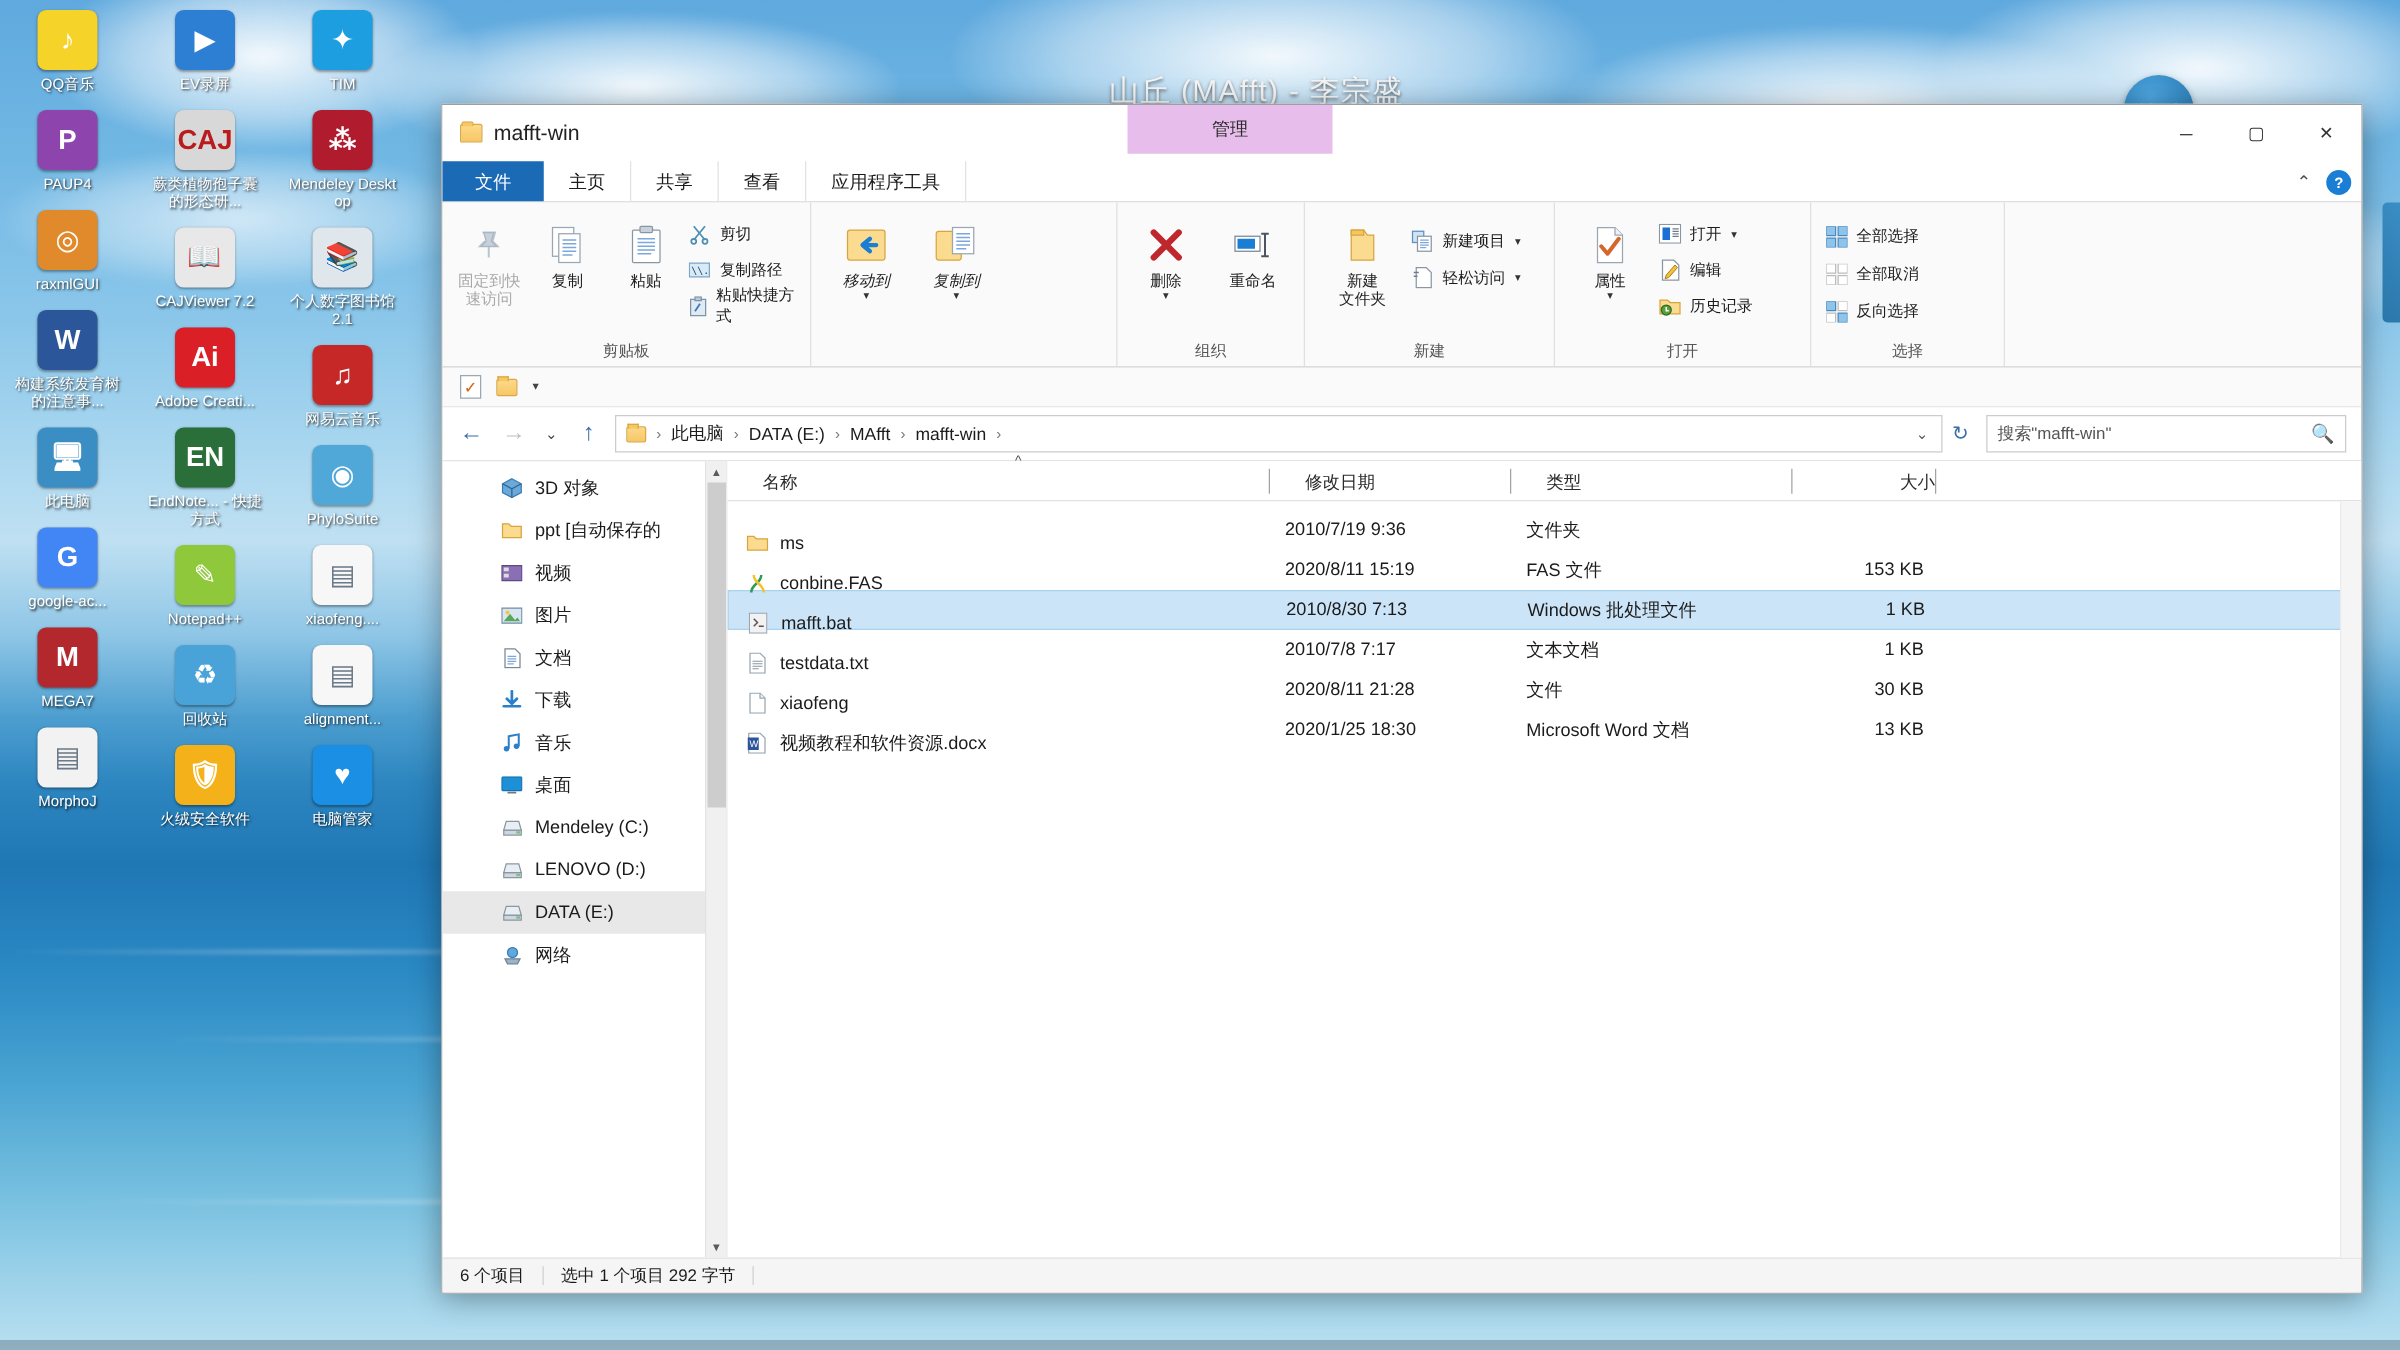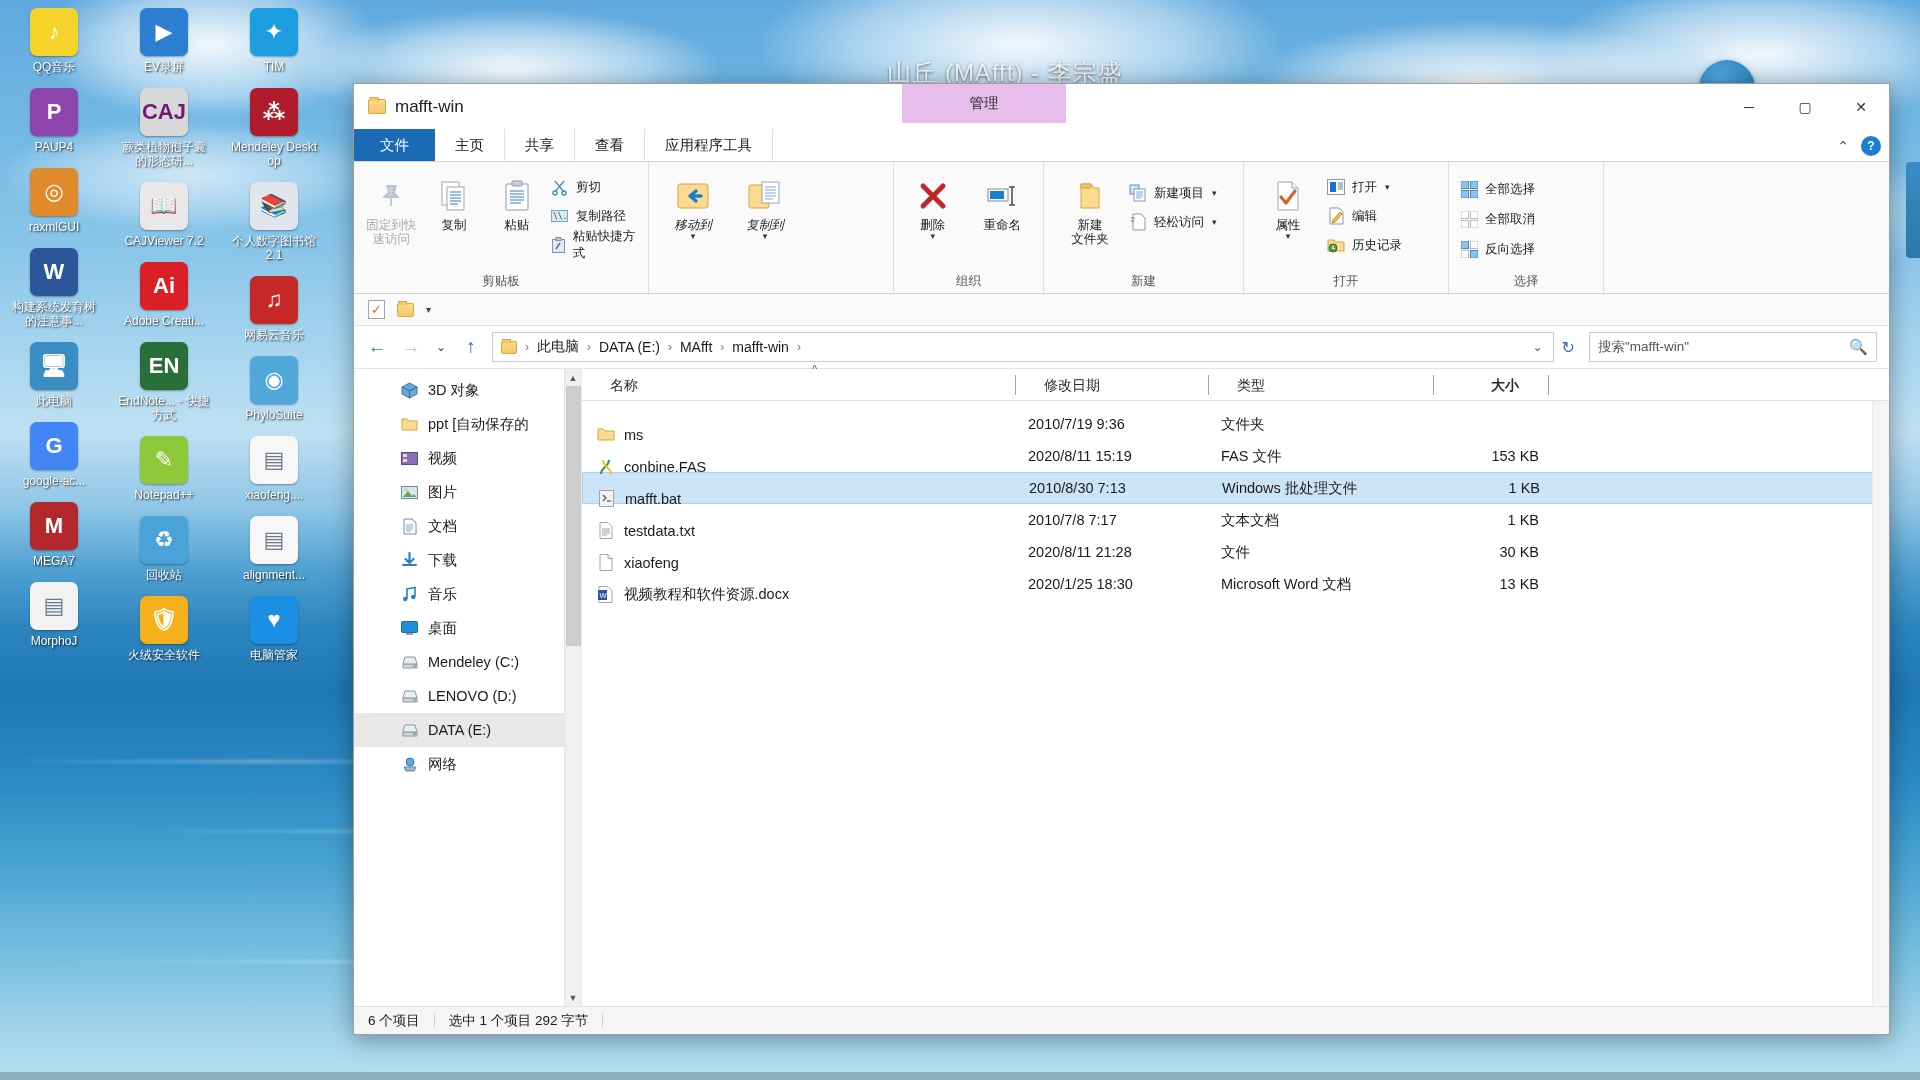--- a/index.html
+++ b/index.html
@@ -255,21 +255,21 @@
     border-bottom: 1px solid #e1e1e1; background: #fff;
     font-size: 14px; color: #2a2a2a; position: relative;
   }
   .colhead .sortmark {
     position: absolute; left: 230px; top: -6px; font-size: 11px; color: #555;
   }
   .ch { padding-left: 28px; border-right: 1px solid #a3a3a3; height: 20px; line-height: 20px; }
   .ch.name { width: 434px; flex: 0 0 auto; }
   .ch.date { width: 193px; flex: 0 0 auto; }
   .ch.type { width: 225px; flex: 0 0 auto; }
-  .ch.size { width: 115px; flex: 0 0 auto; text-align: center; font-weight: bold; }
+  .ch.size { width: 115px; flex: 0 0 auto; text-align: right; }
   .rows { flex: 1; overflow: hidden; padding-top: 7px; }
   .frow {
     height: 32px; display: flex; align-items: center; font-size: 14.5px; color: #1b1b1b;
   }
   .frow.sel { background: #cbe4f7; border: 1px solid #a8d2f0; }
   .fcell { padding-left: 12px; white-space: nowrap; overflow: hidden; }
   .fcell.name { width: 434px; flex: 0 0 auto; display: flex; align-items: center; gap: 9px; padding-left: 14px; margin-top: 21px;}
   .fcell.date { width: 193px; flex: 0 0 auto; }
   .fcell.type { width: 225px; flex: 0 0 auto; }
   .fcell.size { width: 115px; flex: 0 0 auto; text-align: right; padding-right: 10px; padding-left:0; }
@@ -409,21 +409,21 @@
         <div class="glyph" style="background: rgb(242, 242, 242); color: rgb(107, 122, 136);">▤</div>
         <div class="lbl">MorphoJ</div>
       </div>
     </div>
   <div class="dcol" id="dcol2" style="left:110px; top:0;">
       <div class="dicon">
         <div class="glyph" style="background: rgb(45, 127, 211);">▶</div>
         <div class="lbl">EV录屏</div>
       </div>
       <div class="dicon">
-        <div class="glyph" style="background: rgb(216, 216, 216); color: #701a75;">CAJ</div>
+        <div class="glyph" style="background: rgb(216, 216, 216); color: #b91c1c;">CAJ</div>
         <div class="lbl">蕨类植物孢子囊的形态研...</div>
       </div>
       <div class="dicon">
         <div class="glyph" style="background: rgb(232, 232, 232); color: rgb(107, 122, 136);">📖</div>
         <div class="lbl">CAJViewer 7.2</div>
       </div>
       <div class="dicon">
         <div class="glyph" style="background: rgb(218, 31, 38);">Ai</div>
         <div class="lbl">Adobe Creati...</div>
       </div>

